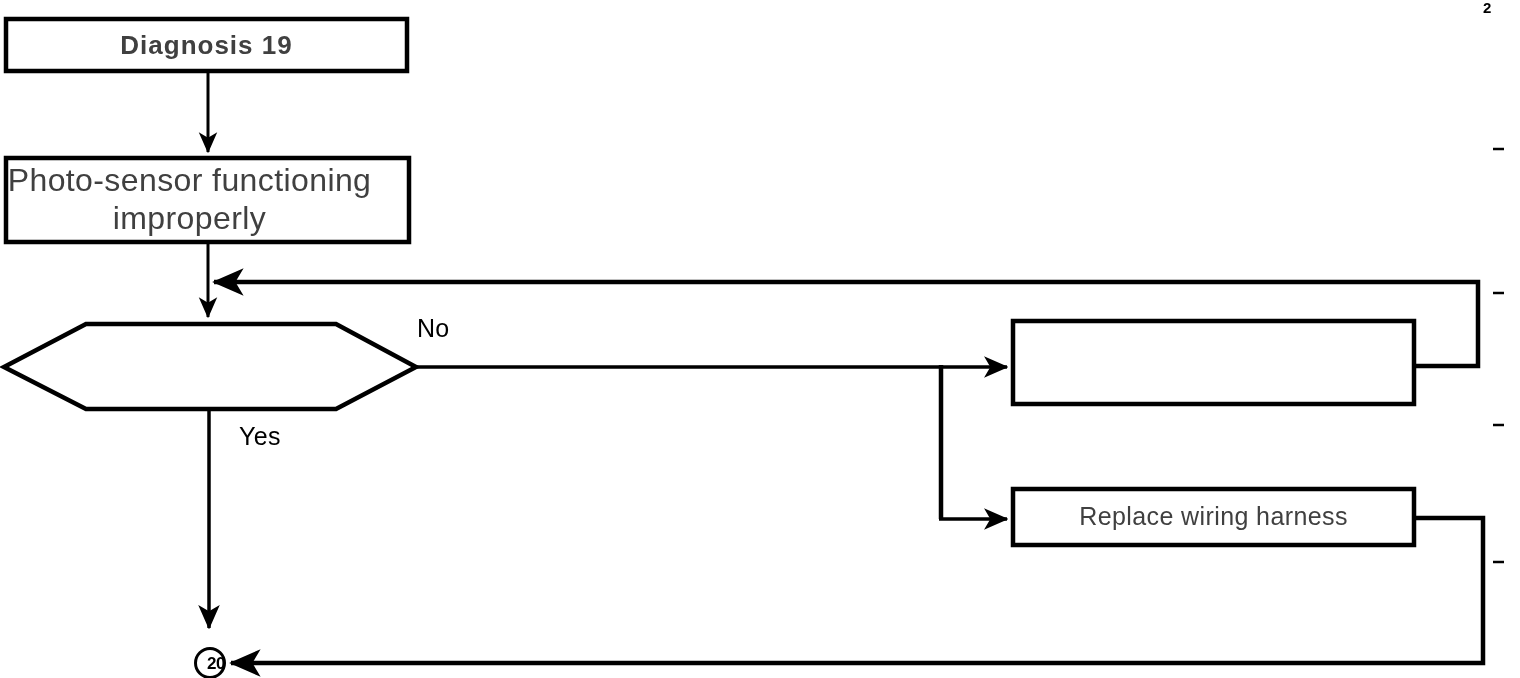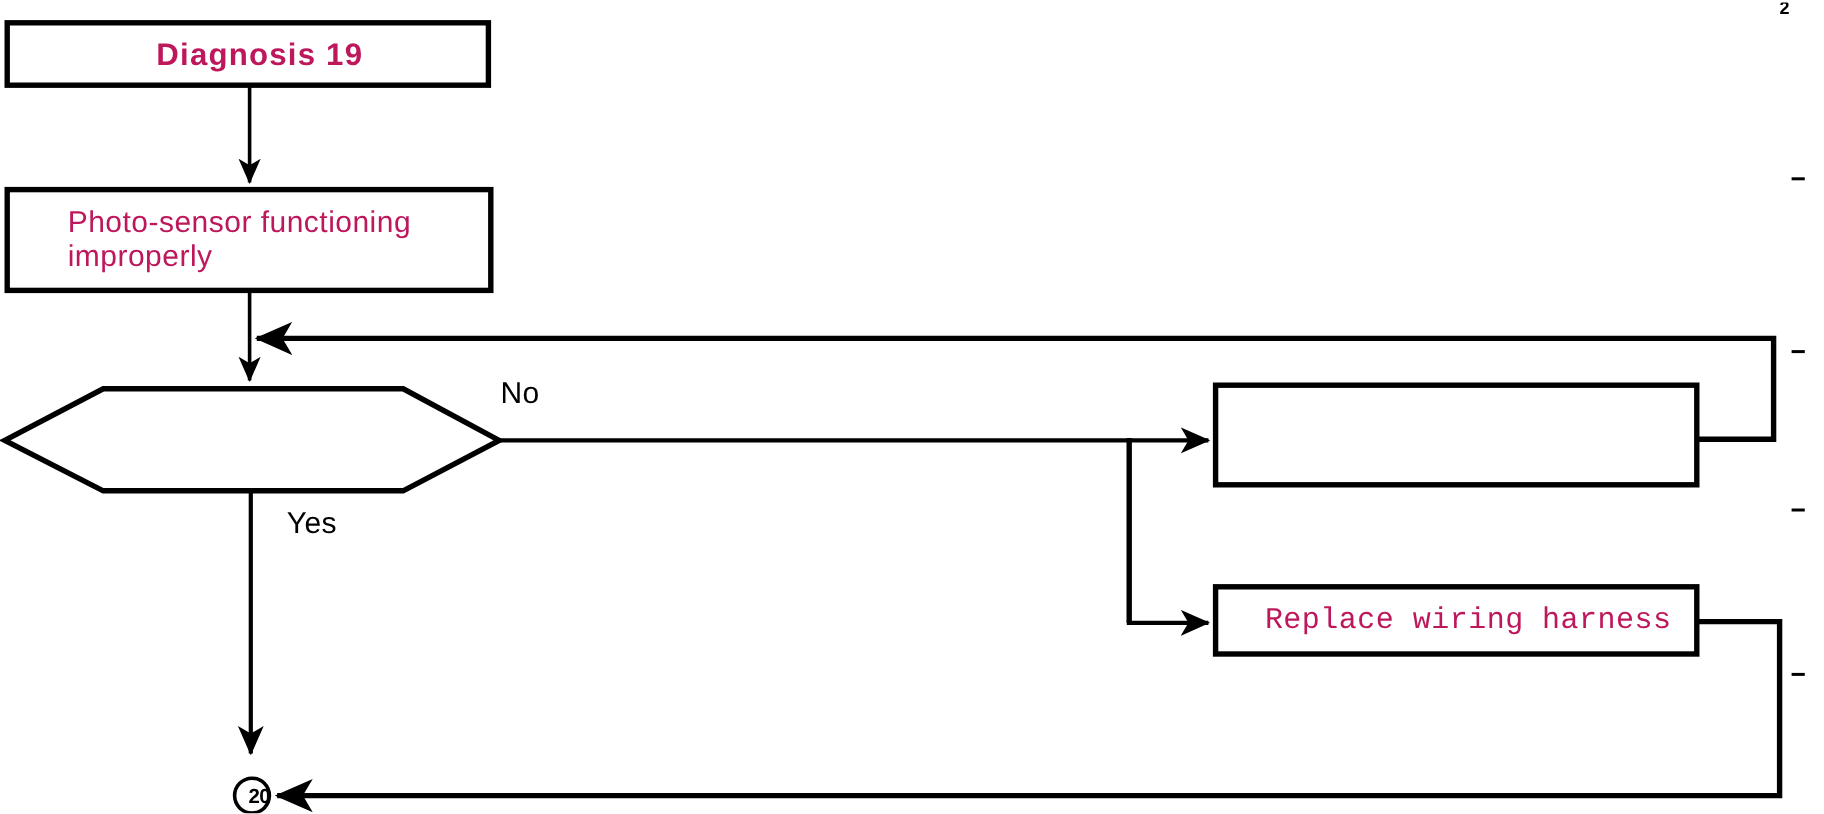--- a/index.html
+++ b/index.html
@@ -20,60 +20,59 @@
     left: 0;
     top: 0;
     width: 1520px;
     height: 678px;
   }
   .node-label {
     position: absolute;
     display: flex;
     align-items: center;
     justify-content: center;
-    color: #be185d;
+    text-align: center;
+    color: #404040;
     line-height: 1.18;
     letter-spacing: 0.4px;
     white-space: pre-line;
     pointer-events: none;
-    padding-left: 10px;
   }
   .edge-label {
     position: absolute;
     color: #000000;
     font-size: 25px;
     letter-spacing: 0.3px;
     line-height: 1;
     white-space: nowrap;
   }
   
   #lbl-diagnosis {
     left: 5px; top: 18px; width: 403px; height: 54px;
     font-size: 26px; font-weight: bold; letter-spacing: 1px;
   }
   
   #lbl-photosensor {
     left: 5px; top: 157px; width: 369px; height: 86px;
-    font-size: 25px;
+    font-size: 32px;
   }
   
   #lbl-decision {
     left: 20px; top: 328px; width: 382px; height: 78px;
     font-size: 25px;
   }
   
   #lbl-replace-sensor {
     left: 1012px; top: 322px; width: 403px; height: 56px;
     font-size: 25px;
   }
   
   #lbl-replace-harness {
     left: 1012px; top: 490px; width: 403px; height: 54px;
     font-size: 25px;
-    font-family: Liberation Mono, monospace;
   }
   #lbl-no  { left: 417px; top: 316px; }
   #lbl-yes { left: 239px; top: 424px; }
   
   #lbl-connector {
     position: absolute;
     left: 195px; top: 650px;
     width: 42px; height: 27px;
     display: flex; align-items: center; justify-content: center;
     font-size: 17px; font-weight: bold; color: #000;

